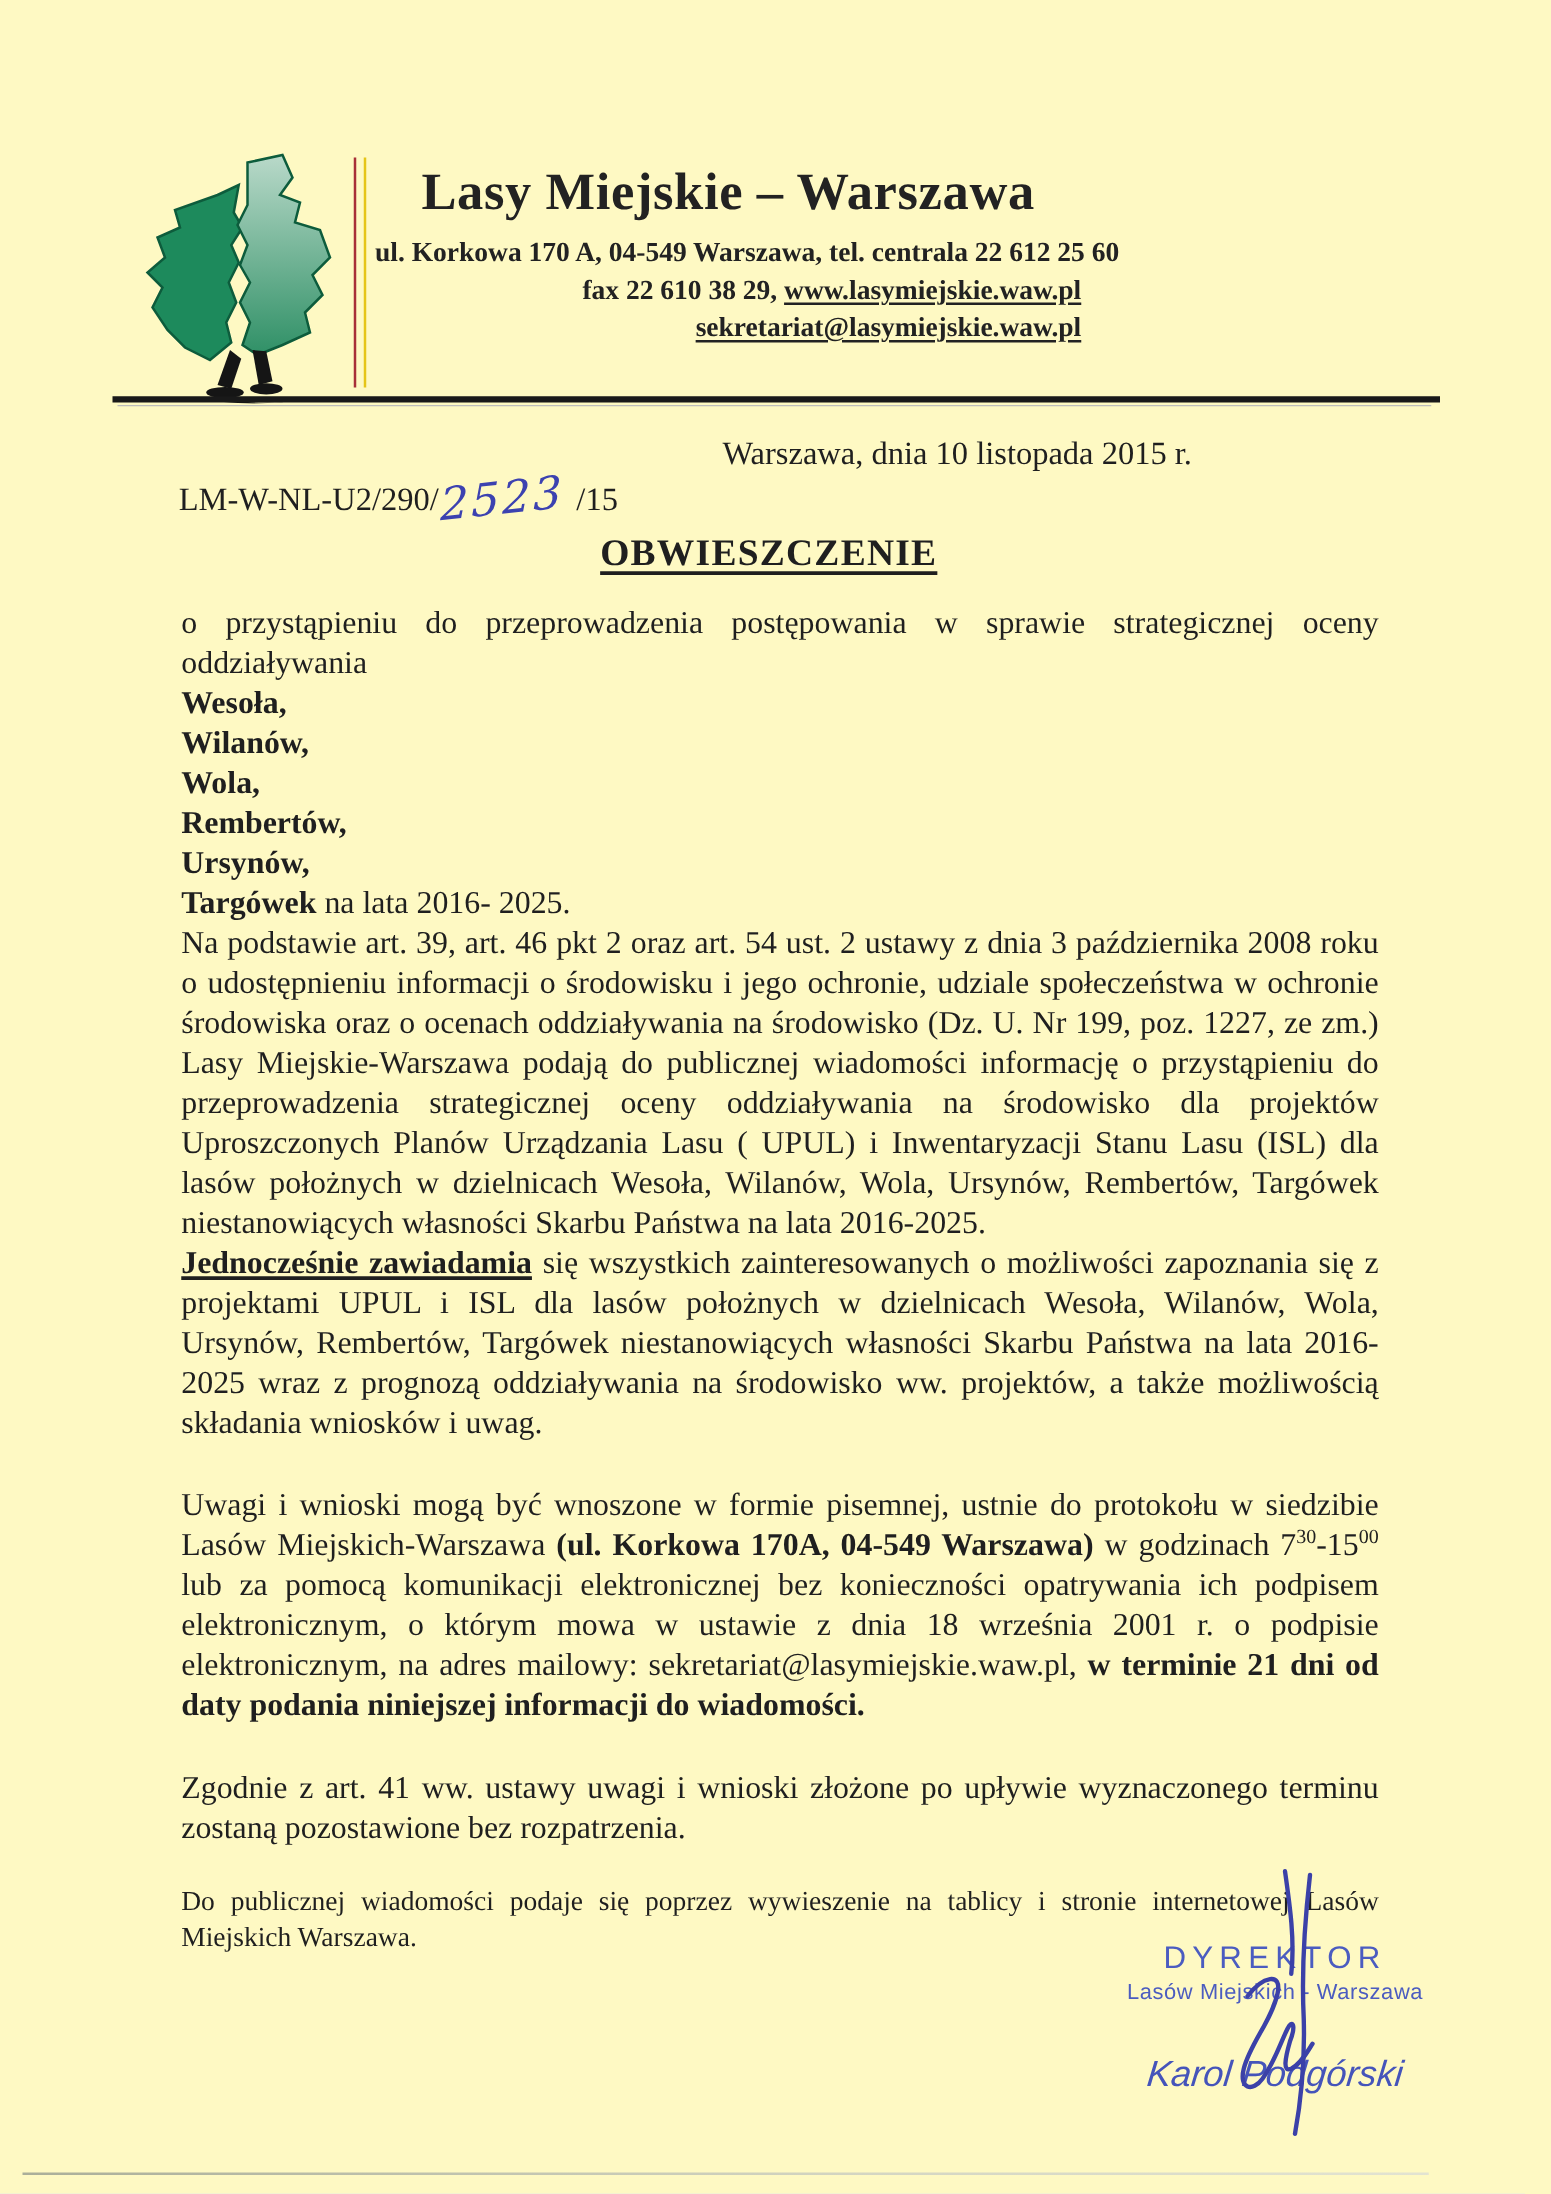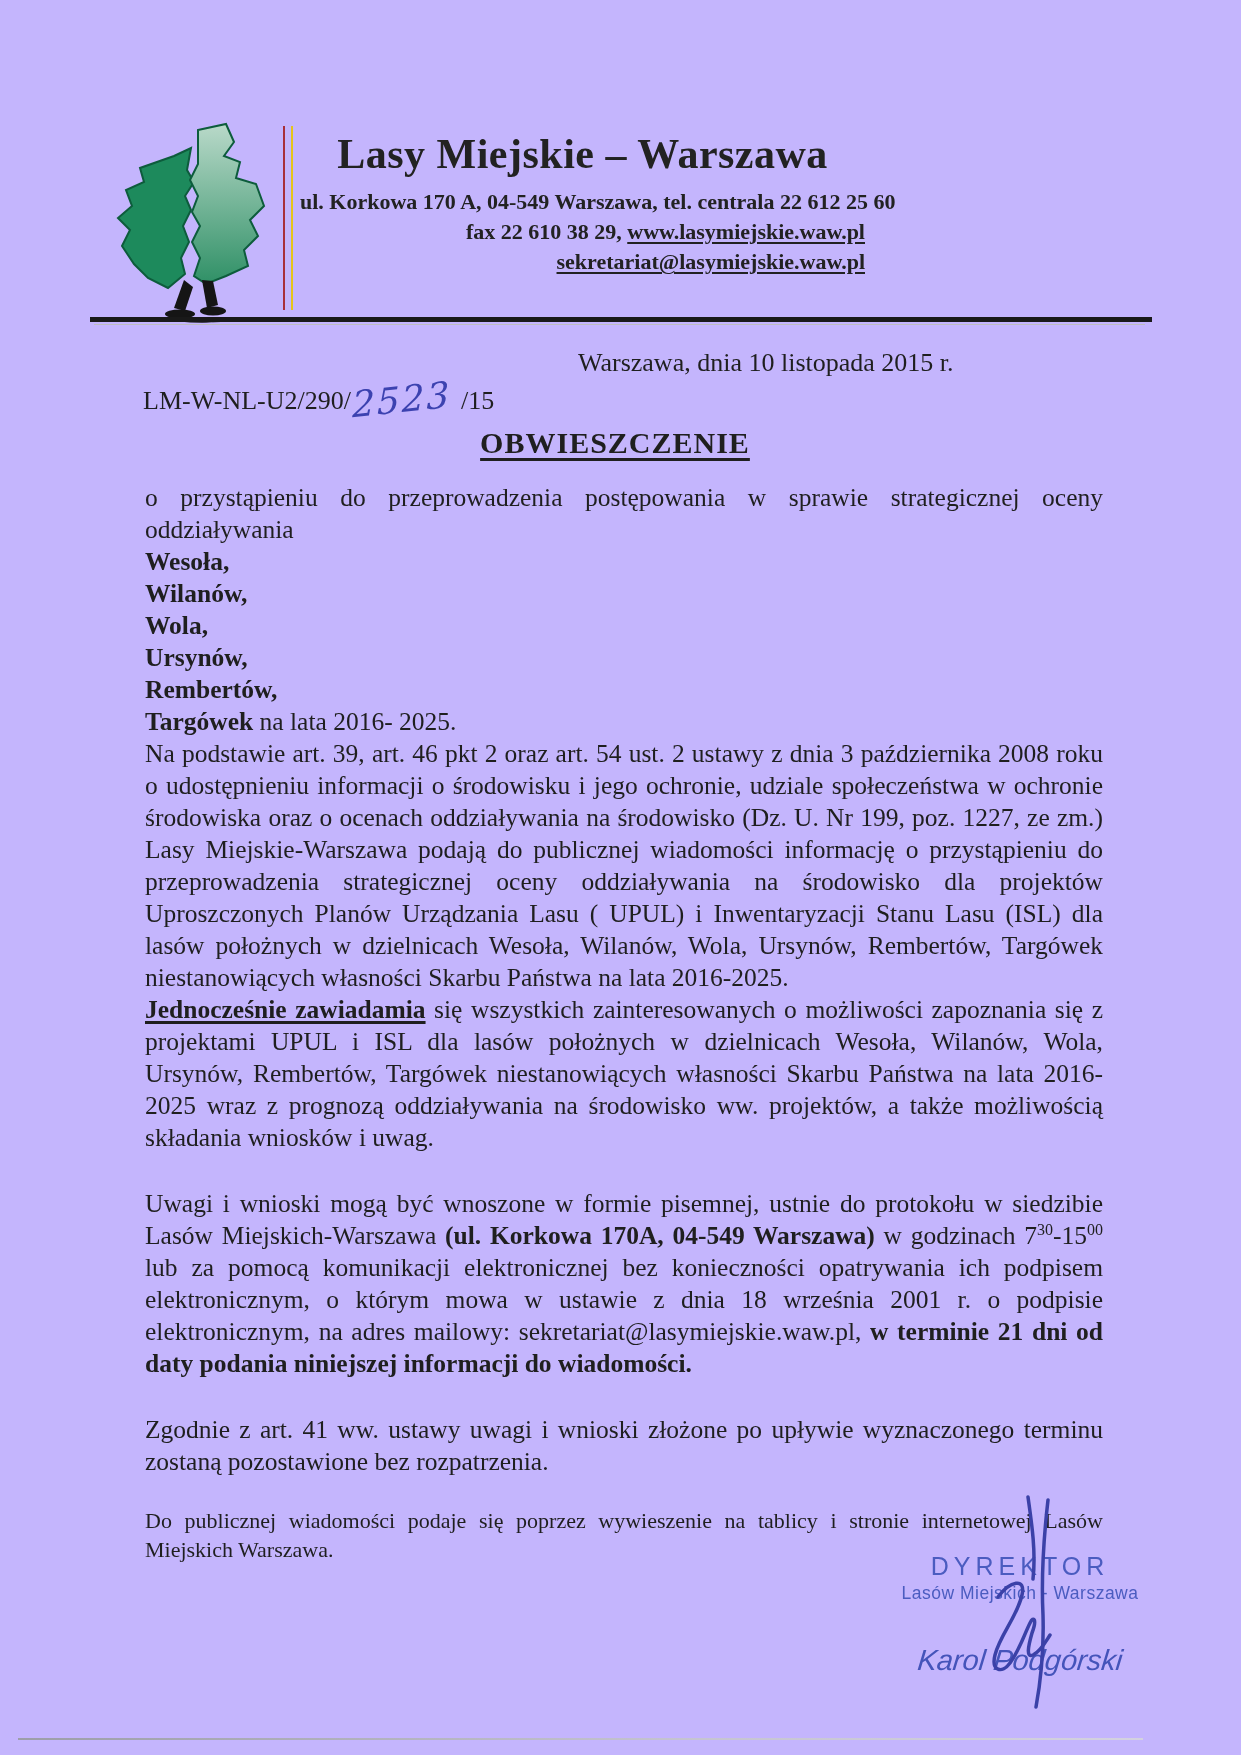--- a/index.html
+++ b/index.html
@@ -1,17 +1,17 @@
 <!DOCTYPE html>
 <html><head>
 <meta charset="utf-8">
 <style>
   html,body{margin:0;padding:0;background:#e8e8e8;}
   .page{
-    position:relative;width:1241px;height:1755px;background:#c4b5fd;
+    position:relative;width:1241px;height:1755px;background:#fef9c3;
     font-family:"Liberation Serif", serif;color:#1f1f1f;overflow:hidden;
     margin:0 auto;
   }
   
   .logo{position:absolute;left:96px;top:118px;}
   .div-line{position:absolute;top:126px;height:184px;width:2px;}
   .div-red{left:283px;background:#a83038;}
   .div-yellow{left:291px;background:#e5c518;}
   .head-text{position:absolute;left:300px;top:130px;width:565px;text-align:center;}
   .org-name{font-size:42px;font-weight:bold;letter-spacing:.5px;color:#222;}
@@ -103,22 +103,22 @@
 
   <div class="doc-title">
     <span>OBWIESZCZENIE</span>
   </div>
 
   <main class="doc-body">
       <p class="para"><span>o przystąpieniu do przeprowadzenia postępowania w sprawie strategicznej oceny oddziaływania</span></p>
       <p class="para"><span class="b">Wesoła,</span></p>
       <p class="para"><span class="b">Wilanów,</span></p>
       <p class="para"><span class="b">Wola,</span></p>
+      <p class="para"><span class="b">Rembertów,</span></p>
       <p class="para"><span class="b">Ursynów,</span></p>
-      <p class="para"><span class="b">Rembertów,</span></p>
       <p class="para"><span class="b">Targówek</span><span> na lata 2016- 2025.</span></p>
       <p class="para"><span>Na podstawie art. 39, art. 46 pkt 2 oraz art. 54 ust. 2 ustawy z dnia 3 października 2008 roku o udostępnieniu informacji o środowisku i jego ochronie, udziale społeczeństwa w ochronie środowiska oraz o ocenach oddziaływania na środowisko (Dz. U. Nr 199, poz. 1227, ze zm.) Lasy Miejskie-Warszawa podają do publicznej wiadomości informację o przystąpieniu do przeprowadzenia strategicznej oceny oddziaływania na środowisko dla projektów Uproszczonych Planów Urządzania Lasu ( UPUL) i Inwentaryzacji Stanu Lasu (ISL) dla lasów położnych w dzielnicach Wesoła, Wilanów, Wola, Ursynów, Rembertów, Targówek niestanowiących własności Skarbu Państwa na lata 2016-2025.</span></p>
       <p class="para"><span class="b u">Jednocześnie zawiadamia</span><span> się wszystkich zainteresowanych o możliwości zapoznania się z projektami UPUL i ISL dla lasów położnych w dzielnicach Wesoła, Wilanów, Wola, Ursynów, Rembertów, Targówek niestanowiących własności Skarbu Państwa na lata 2016- 2025 wraz z prognozą oddziaływania na środowisko ww. projektów, a także możliwością składania wniosków i uwag.</span></p>
       <p class="para gap"><span>Uwagi i wnioski mogą być wnoszone w formie pisemnej, ustnie do protokołu w siedzibie Lasów Miejskich-Warszawa </span><span class="b">(ul. Korkowa 170A, 04-549 Warszawa)</span><span> w godzinach 7</span><sup>30</sup><span>-15</span><sup>00</sup><span> lub za pomocą komunikacji elektronicznej bez konieczności opatrywania ich podpisem elektronicznym, o którym mowa w ustawie z dnia 18 września 2001 r. o podpisie elektronicznym, na adres mailowy: sekretariat@lasymiejskie.waw.pl,</span><span class="b"> w terminie 21 dni od daty podania niniejszej informacji do wiadomości.</span></p>
       <p class="para gap"><span>Zgodnie z art. 41 ww. ustawy uwagi i wnioski złożone po upływie wyznaczonego terminu zostaną pozostawione bez rozpatrzenia.</span></p>
       <p class="para gap small"><span>Do publicznej wiadomości podaje się poprzez wywieszenie na tablicy i stronie internetowej Lasów Miejskich Warszawa.</span></p>
     </main>
 
   <div class="sig-block">
     <div class="stamp1">DYREKTOR</div>

